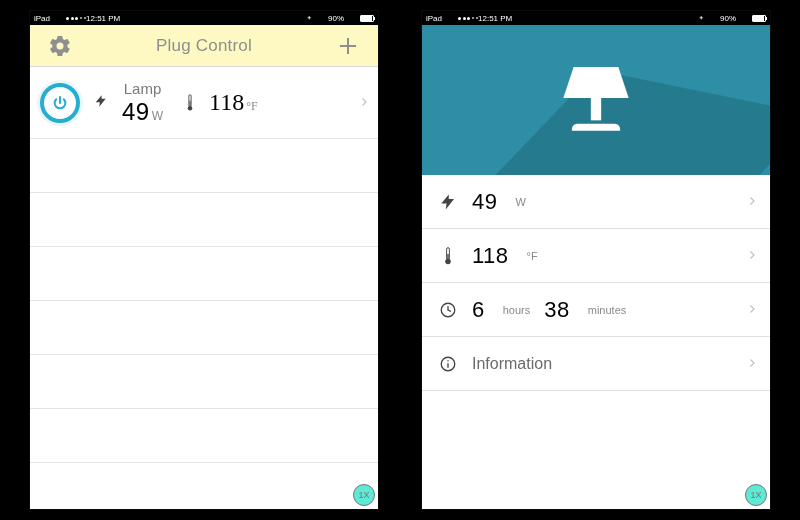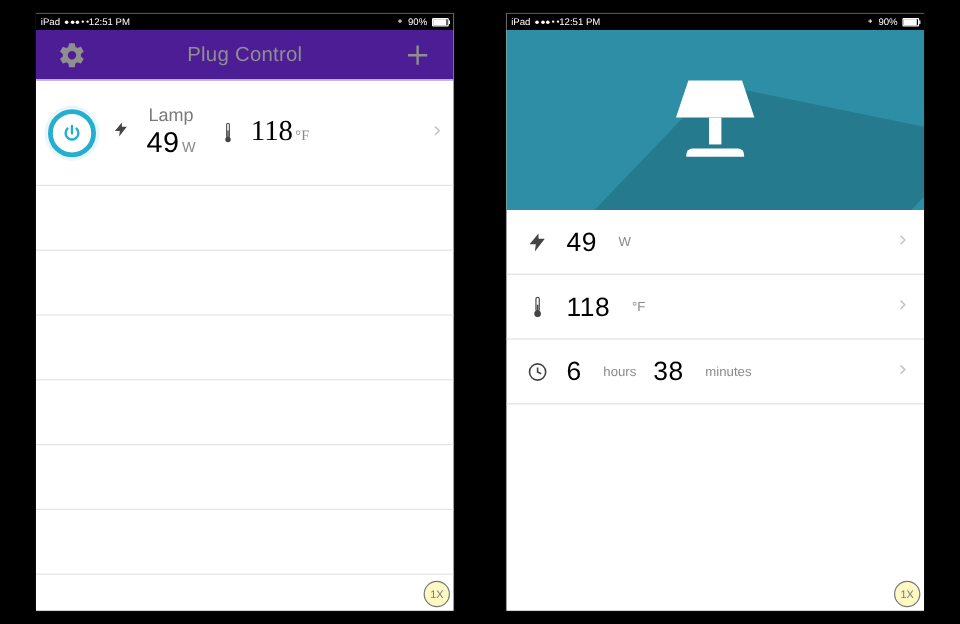--- a/index.html
+++ b/index.html
@@ -19,50 +19,50 @@
   .device.left  { left: 30px; }
   .device.right { left: 422px; }
 
   
   .statusbar {
     height: 14px; width: 100%;
     background: #000; color: #fff;
     font-size: 8px; display: flex; align-items:center;
     justify-content: space-between; padding: 0 4px;
   }
-  .statusbar .sb-left, .statusbar .sb-right { display:flex; align-items:center; gap:4px; }
+  .statusbar .sb-left, .statusbar .sb-right { display:flex; align-items:center; gap:16px; }
   .statusbar .sb-center { flex:1; }
   .sb-dots { display:flex; gap:1.5px; }
   .sb-dots b { width:3px; height:3px; border-radius:50%; background:#fff; display:block; }
   .sb-dots b.empty { background:transparent; border:0.5px solid #fff; width:2.5px; height:2.5px; }
   .sb-batt { width:14px; height:7px; border:1px solid #fff; border-radius:1px; position:relative; }
   .sb-batt::after { content:""; position:absolute; right:-2px; top:1.5px; width:1.5px; height:3px; background:#fff; }
   .sb-batt i { display:block; height:100%; width:90%; background:#fff; }
   .sb-bt { font-size:9px; line-height:1; }
 
   
   .navbar {
     height: 42px; width:100%;
-    background: #4c1d95;
+    background: #fef9c3;
     display:flex; align-items:center; justify-content:space-between;
     padding: 0 14px;
     border-bottom: 1px solid #d9d9d9;
   }
   .nav-title { flex:1; text-align:center; color:#8f8f8f; font-size:17px; font-weight:400; letter-spacing:0.2px; }
   .nav-side { width:32px; display:flex; align-items:center; justify-content:center; color:#8f8f8f; }
   .nav-side svg { width:24px; height:24px; fill:#8f8f8f; }
 
   
   .list { width:100%; }
   .row {
     height: 54px; border-bottom:1px solid #e4e4e4;
     display:flex; align-items:center; padding:0 10px 0 10px;
     gap: 8px; position:relative;
   }
-  .row.big { height: 88px; }
+  .row.big { height: 72px; }
   .row .chev { position:absolute; right:8px; top:50%; transform:translateY(-50%); }
   .chev svg { width:12px; height:12px; stroke:#c2c2c2; fill:none; stroke-width:2.5; }
 
   
   .power {
     width:40px; height:40px; border-radius:50%;
     border: 4px solid #25aecf;
     display:flex; align-items:center; justify-content:center;
     box-shadow: 0 0 0 3px #e9f7fb;
     margin-right:6px;
@@ -110,21 +110,21 @@
   .srow .ic svg { width:18px; height:18px; }
   .srow .big  { font-size:22px; letter-spacing:0.5px; }
   .srow .unit { font-size:11px; margin-left:4px; }
 
   
   .onex {
     position:absolute; right:3px; bottom:3px;
     width:22px; height:22px; border-radius:50%;
     border:1.5px solid #777; color:#777;
     font-size:9px; display:flex; align-items:center; justify-content:center;
-    background:#fef9c3;
+    background:#5eead4;
   }
 </style>
 </head>
 <body>
 
 <div class="device left">
   <div class="statusbar">
     <div class="sb-left">
       <span>iPad</span>
       <span class="sb-dots">
@@ -274,15 +274,28 @@
     </span>
     <span class="big teal">6</span>
     <span class="unit grey">hours</span>
     <span class="big teal" style="">38</span>
     <span class="unit grey">minutes</span>
     <span class="chev"><svg viewBox="0 0 24 24">
           <polyline points="9 5 16 12 9 19"></polyline>
         </svg></span>
   </div>
 
+  <div class="srow">
+    <span class="ic">
+      <svg viewBox="0 0 24 24" fill="none" stroke="#444" stroke-width="1.8">
+          <circle cx="12" cy="12" r="9"></circle>
+          <line x1="12" y1="11" x2="12" y2="17"></line>
+          <circle cx="12" cy="7.5" r="1" fill="#444" stroke="none"></circle>
+        </svg>
+    </span>
+    <span style="font-size:16px; color:#6a6a6a;">Information</span>
+    <span class="chev"><svg viewBox="0 0 24 24">
+          <polyline points="9 5 16 12 9 19"></polyline>
+        </svg></span>
+  </div>
 
   <div class="onex">1X</div>
 </div>
 
 </body></html>

